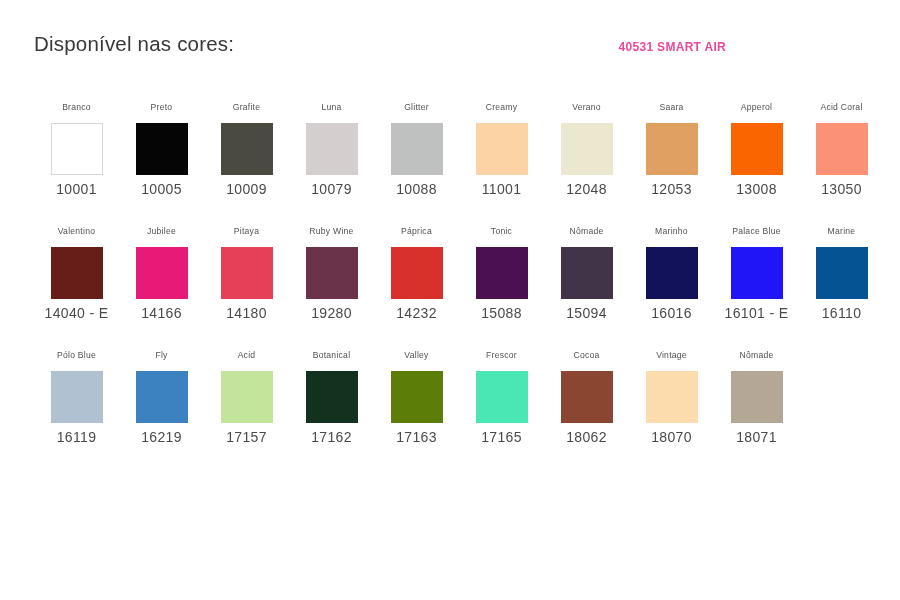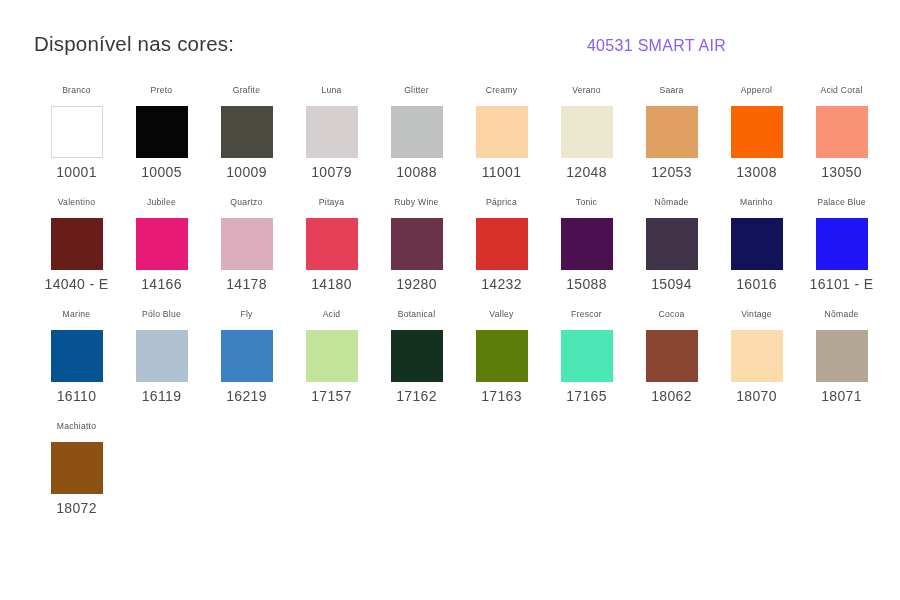--- a/index.html
+++ b/index.html
@@ -30,35 +30,35 @@
     padding: 32px 16px 0 16px;
   }
   .page-title {
     font-size: 20.5px;
     font-weight: 400;
     color: #38383a;
     letter-spacing: 0.2px;
     white-space: nowrap;
   }
   .sku-title {
-    font-size: 16px;
-    font-weight: 400;
-    color: #8b5cf6;
+    font-size: 12px;
+    font-weight: 700;
+    color: #ec4899;
     letter-spacing: 0.3px;
     white-space: nowrap;
     padding-right: 16px;
   }
 
   
   .grid {
-    margin-top: 28px;
+    margin-top: 45px;
     padding-left: 16px;
     display: grid;
     grid-template-columns: repeat(10, 85px);
-    row-gap: 18px;
+    row-gap: 30px;
   }
   .cell {
     width: 85px;
     display: flex;
     flex-direction: column;
     align-items: center;
   }
   .cell-name {
     width: 78px;
     text-align: center;
@@ -156,25 +156,20 @@
         <div class="cell-name">Valentino</div>
         <div class="swatch" style="background: rgb(103, 29, 24);"></div>
         <div class="cell-code">14040 - E</div>
       </div>
       <div class="cell">
         <div class="cell-name">Jubilee</div>
         <div class="swatch" style="background: rgb(231, 26, 120);"></div>
         <div class="cell-code">14166</div>
       </div>
       <div class="cell">
-        <div class="cell-name">Quartzo</div>
-        <div class="swatch" style="background: rgb(220, 173, 189);"></div>
-        <div class="cell-code">14178</div>
-      </div>
-      <div class="cell">
         <div class="cell-name">Pitaya</div>
         <div class="swatch" style="background: rgb(229, 64, 88);"></div>
         <div class="cell-code">14180</div>
       </div>
       <div class="cell">
         <div class="cell-name">Ruby Wine</div>
         <div class="swatch" style="background: rgb(107, 51, 73);"></div>
         <div class="cell-code">19280</div>
       </div>
       <div class="cell">
@@ -245,20 +240,15 @@
       <div class="cell">
         <div class="cell-name">Vintage</div>
         <div class="swatch" style="background: rgb(252, 220, 172);"></div>
         <div class="cell-code">18070</div>
       </div>
       <div class="cell">
         <div class="cell-name">Nômade</div>
         <div class="swatch" style="background: rgb(181, 167, 149);"></div>
         <div class="cell-code">18071</div>
       </div>
-      <div class="cell">
-        <div class="cell-name">Machiatto</div>
-        <div class="swatch" style="background: rgb(140, 81, 19);"></div>
-        <div class="cell-code">18072</div>
-      </div>
     </div>
 
 </div>
 
 </body></html>

